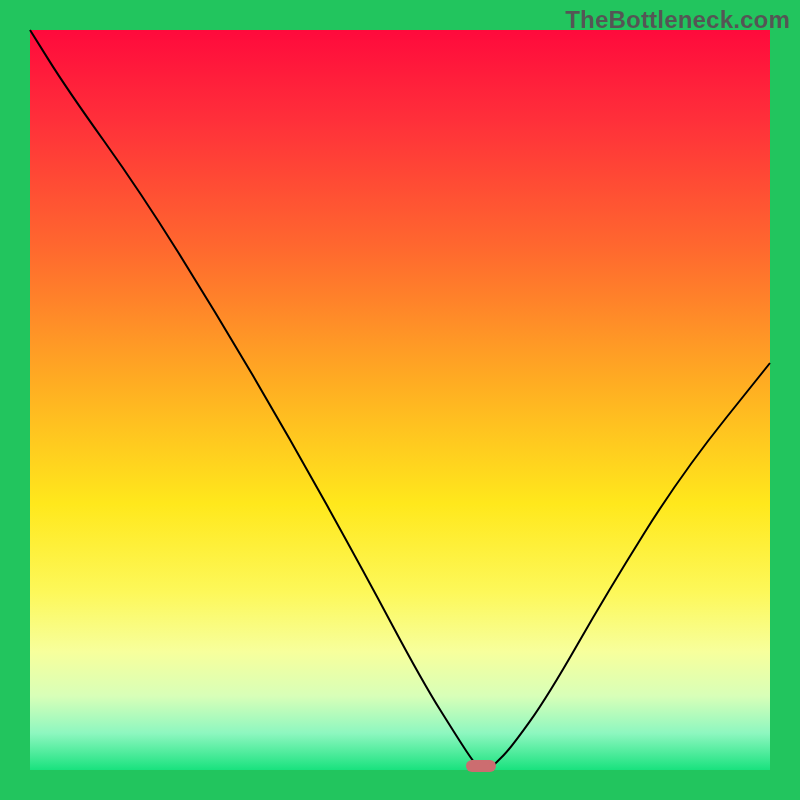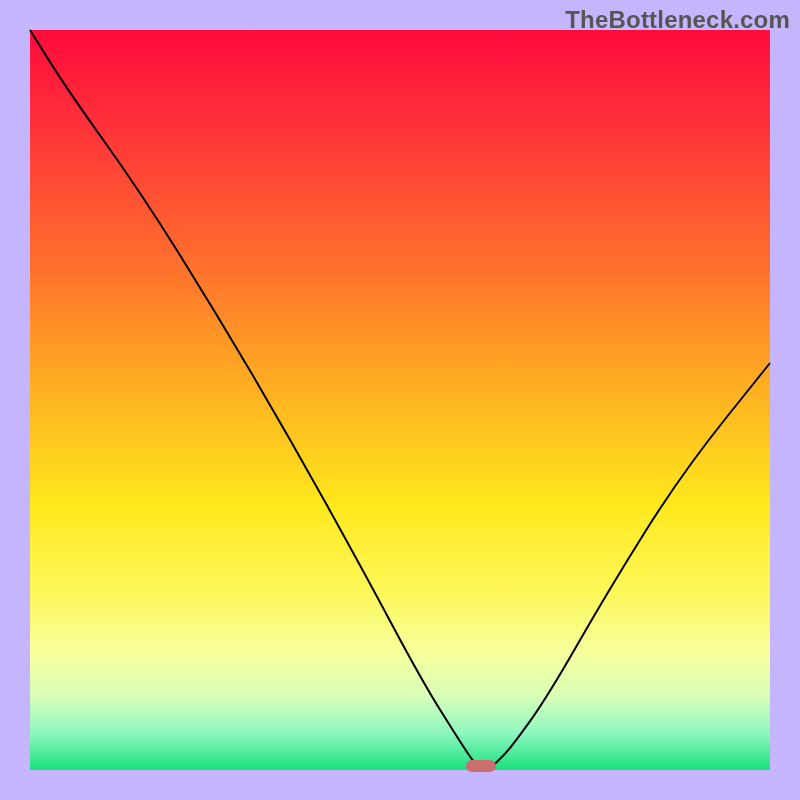--- a/index.html
+++ b/index.html
@@ -7,21 +7,21 @@
     padding: 0;
     width: 800px;
     height: 800px;
     background: #000;
     overflow: hidden;
   }
   .chart-wrap {
     position: relative;
     width: 800px;
     height: 800px;
-    background: #c4b5fd;
+    background: #22c55e;
   }
   .plot-area {
     position: absolute;
     left: 30px;
     top: 30px;
     width: 740px;
     height: 740px;
     background: linear-gradient(to bottom,
       #ff0a3c 0%,
       #ff2f3a 12%,

